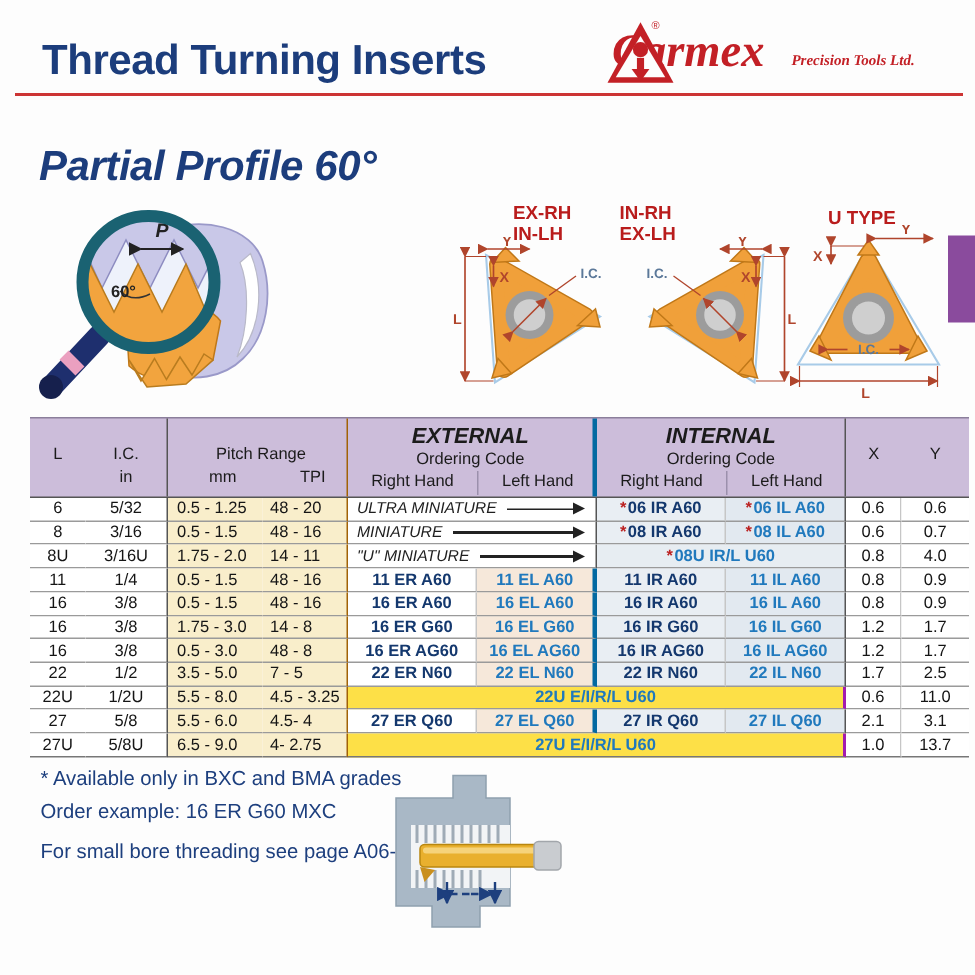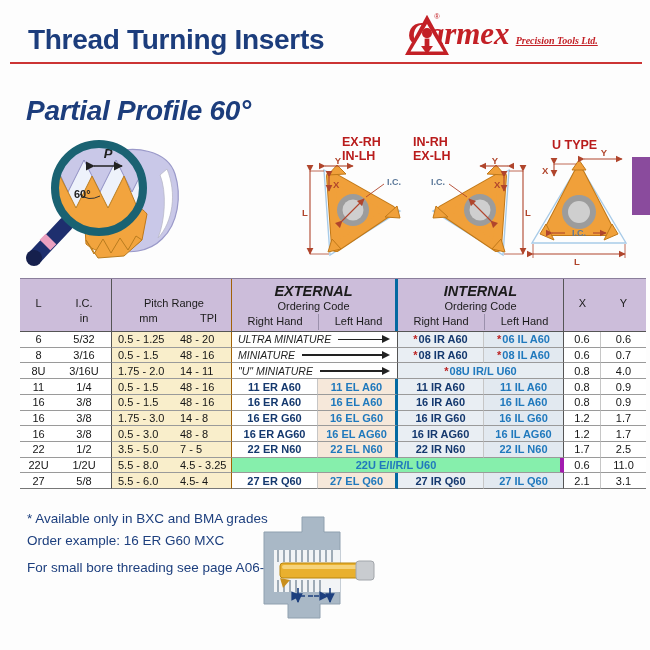--- a/index.html
+++ b/index.html
@@ -6,21 +6,21 @@
   body { background:#e8e8e8; font-family:"Liberation Sans", sans-serif; }
   .page { position:relative; width:650px; height:650px; background:#fdfdfd; overflow:hidden; }
 
   
   .page-title { position:absolute; left:28px; top:24px; font-size:28px; font-weight:bold;
     color:#1c3d7c; letter-spacing:-0.3px; }
   .logo { position:absolute; left:404px; top:16px; display:flex; align-items:center; }
   .logo-brand { font-family:"Liberation Serif", serif; font-style:italic; font-weight:bold;
     font-size:31px; color:#c32026; margin-left:4px; }
   .logo-suffix { font-family:"Liberation Serif", serif; font-style:italic; font-weight:bold;
-    font-size:10px; color:#c32026; margin-left:6px; margin-top:12px;text-decoration:underline; }
+    font-size:10px; color:#c32026; margin-left:18px; margin-top:12px; }
   .red-rule { position:absolute; left:10px; top:62px; width:632px; height:2px; background:#cc3434; }
 
   .section-title { position:absolute; left:26px; top:95px; font-size:28px; font-weight:bold;
     font-style:italic; color:#1c3d7c; letter-spacing:-0.3px; }
 
   .purple-tab { position:absolute; left:632px; top:157px; width:18px; height:58px; background:#8a4b9d; }
 
   
   .diag-label { position:absolute; font-size:12.5px; font-weight:bold; color:#b91c1c; line-height:13.5px; }
 
@@ -51,21 +51,21 @@
   .c-ic  { border-right:1px solid #555; }
   .c-mm  { background:#f9eecb; justify-content:flex-start; padding-left:6px; }
   .c-tpi { background:#f9eecb; border-right:1px solid #a16207; justify-content:flex-start; padding-left:5px; }
   .c-erh { border-right:1px solid #c6c6c6; }
   .c-elh { background:#f6e8da; border-right:3px solid #0369a1; }
   .c-irh { background:#e9eef3; border-right:1px solid #c6c6c6; }
   .c-ilh { background:#e2e9f0; border-right:1px solid #555; }
   .c-x   { border-right:1px solid #c6c6c6; }
   .c-ext2 { grid-column:5/7; border-right:1px solid #555; justify-content:flex-start; padding:0 6px; }
   .c-int2 { grid-column:7/9; background:#e7edf2; border-right:1px solid #555; }
-  .c-all4 { grid-column:5/9; background:#86efac; border-right:4px solid #a21caf; }
+  .c-all4 { grid-column:5/9; background:#fde047; border-right:2px solid #a21caf; }
   .code-rh { font-weight:bold; color:#14386e; }
   .code-lh { font-weight:bold; color:#2079bd; }
   .star { color:#bb2222; font-weight:bold; margin-right:1px; }
   .mini-label { font-style:italic; font-size:10.5px; color:#1e1e1e; }
   .arrow { flex:1; min-width:18px; height:1.6px; background:#222; position:relative;
     margin-left:7px; margin-right:3px; }
   .arrow::after { content:""; position:absolute; right:-2px; top:-3.4px; width:0; height:0;
     border-left:8px solid #222; border-top:4px solid transparent; border-bottom:4px solid transparent; }
 
   
@@ -410,20 +410,29 @@
       <div class="tc c-mm">5.5 - 6.0</div>
       <div class="tc c-tpi">4.5- 4</div>
       <div class="tc c-erh code-rh">27 ER Q60</div>
       <div class="tc c-elh code-lh">27 EL Q60</div>
       <div class="tc c-irh code-rh">27 IR Q60</div>
       <div class="tc c-ilh code-lh">27 IL Q60</div>
       <div class="tc c-x">2.1</div>
       <div class="tc c-y">3.1</div>
     </div>
 
+    <div class="trow">
+      <div class="tc c-l">27U</div>
+      <div class="tc c-ic">5/8U</div>
+      <div class="tc c-mm">6.5 - 9.0</div>
+      <div class="tc c-tpi">4- 2.75</div>
+      <div class="tc c-all4 code-lh">27U E/I/R/L U60</div>
+      <div class="tc c-x">1.0</div>
+      <div class="tc c-y">13.7</div>
+    </div>
   </div>
 
   <div class="note" style="top:511px;">* Available only in BXC and BMA grades</div>
   <div class="note" style="top:533px;">Order example: 16 ER G60 MXC</div>
   <div class="note" style="top:560px;">For small bore threading see page A06-12</div>
 
   <svg style="left:250px; top:508px;" width="140" height="130" viewBox="0 0 140 130">
     <defs>
       <marker id="mBlue" viewBox="0 0 10 10" refX="9" refY="5" markerWidth="6" markerHeight="6" orient="auto">
         <path d="M0,0 L10,5 L0,10 Z" fill="#1d3f7e"></path>

